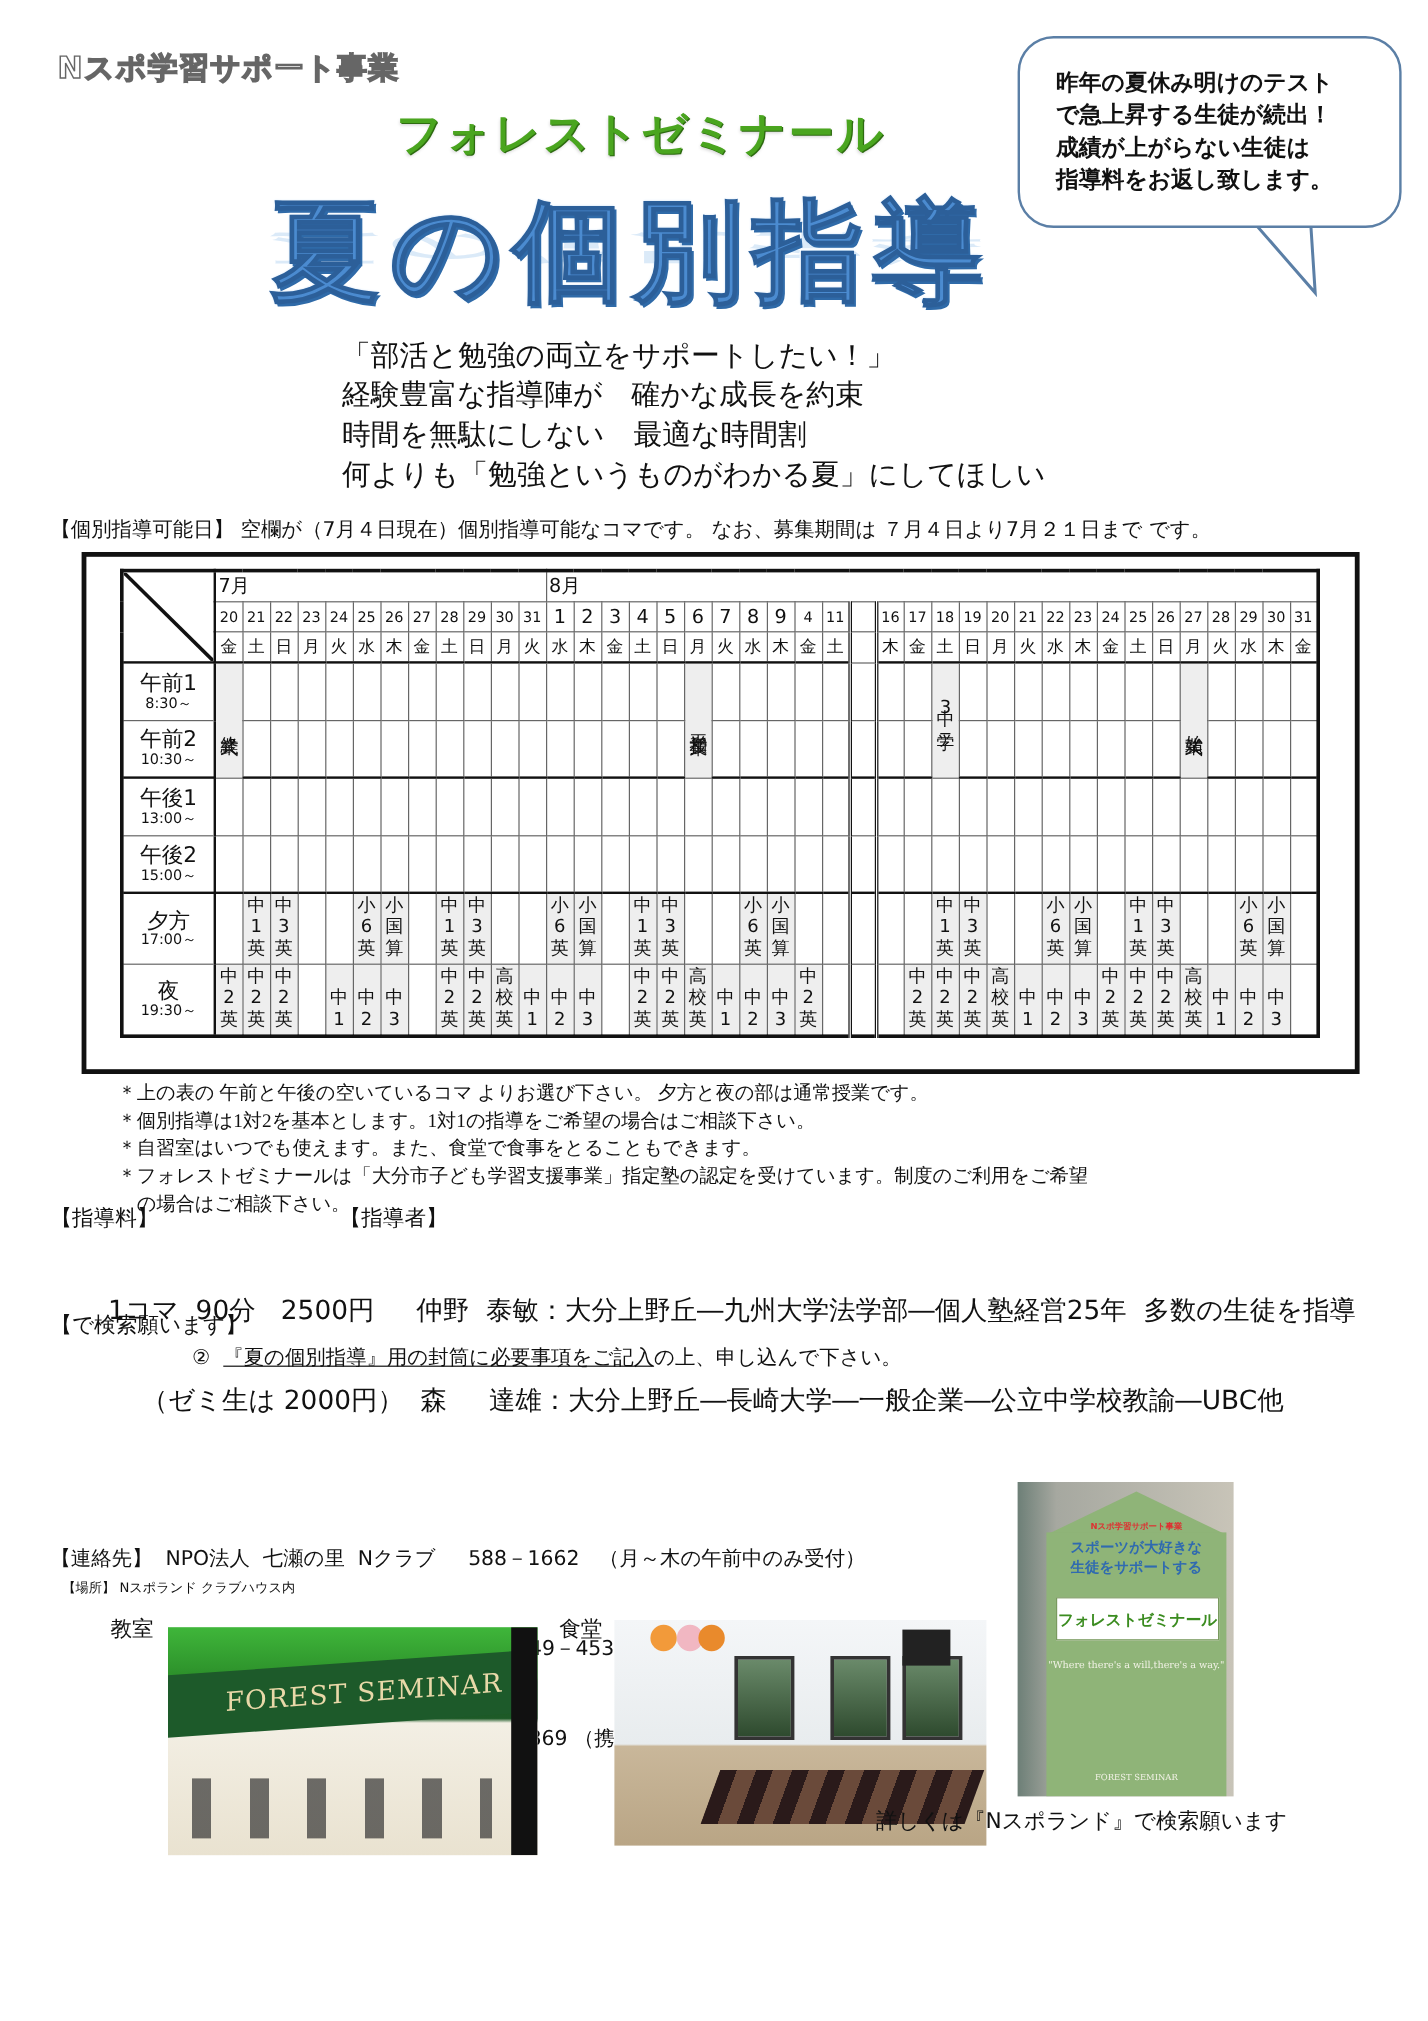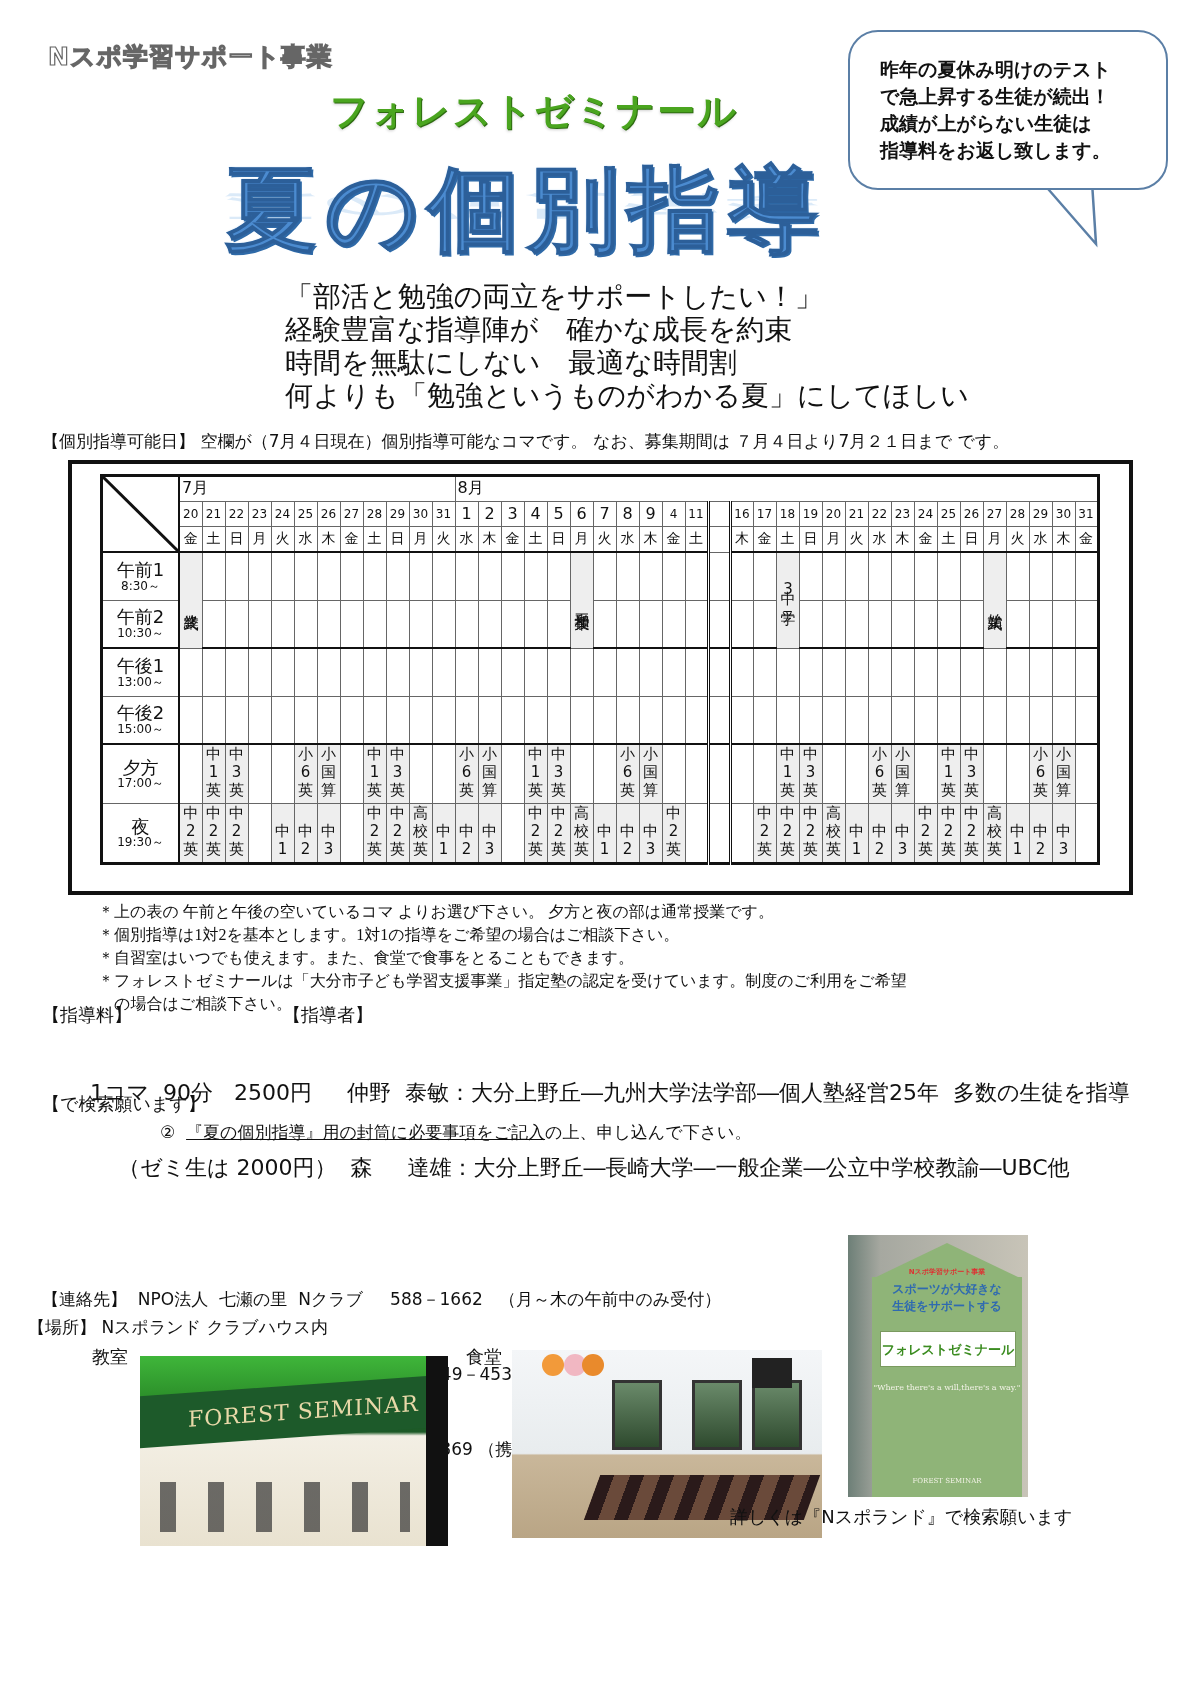--- a/index.html
+++ b/index.html
@@ -4,21 +4,21 @@
 <style>
   * { box-sizing: border-box; margin: 0; padding: 0; }
   body { width: 1190px; height: 1684px; background: #fff; font-family: "DejaVu Sans", "Liberation Sans", sans-serif; color: #111; position: relative; overflow: hidden; }
   .abs { position: absolute; }
   #supertitle { left: 48px; top: 40px; font-size: 25px; font-weight: bold; color: #fff; -webkit-text-stroke: 1.2px #666; letter-spacing: 1px; }
   #brand { left: 330px; top: 86px; font-size: 38px; font-weight: bold; color: #4aa51f; text-shadow: 1px 1px 0 #2d6b10, 0 2px 3px rgba(0,0,0,0.2); letter-spacing: 2px; }
   #maintitle { left: 225px; top: 148px; font-size: 92px; font-weight: bold; color: #4b8bd0; letter-spacing: 8px; text-shadow: 2px 2px 0 #2f6aa8, 0 0 2px #9cc6f0; -webkit-text-stroke: 1px #2c5f99; }
   #maintitle-reflect { left: 225px; top: 225px; font-size: 92px; font-weight: bold; color: #b9d6f2; letter-spacing: 8px; transform: scaleY(-0.3); transform-origin: top; opacity: 0.5; }
   #bubble { left: 848px; top: 30px; width: 320px; height: 160px; border: 2.5px solid #5b7fa6; border-radius: 30px; background: #fff; padding: 24px 0 0 30px; }
   .bubble-line { font-size: 19px; font-weight: bold; line-height: 27px; white-space: nowrap; }
-  #taglines { left: 285px; top: 280px; font-size: 28px; line-height: 33px; }
+  #taglines { left: 285px; top: 280px; font-size: 24px; line-height: 33px; }
   #taglines div { white-space: nowrap; }
   .section-label { font-size: 18px; white-space: nowrap; }
   #avail-head { left: 42px; top: 430px; font-size: 17px; }
   #sched-frame { left: 68px; top: 460px; width: 1065px; height: 435px; border: 4px solid #111; }
   #sched { position: absolute; left: 28px; top: 10px; border-collapse: collapse; table-layout: fixed; border: 3px solid #111; }
   #sched td { border: 1px solid #666; text-align: center; vertical-align: middle; font-size: 13px; padding: 0; overflow: hidden; }
   #sched .corner { width: 75px; position: relative; border-right: 2px solid #111; border-bottom: 2px solid #111; }
   #sched .mon { text-align: left; font-size: 16px; padding-left: 2px; border-left: 1px solid #666; border-bottom: 1px solid #666; height: 24px; }
   #sched .mon.noside { border-left: none; }
   #sched tr.dates td.d { height: 24px; font-size: 12px; }
@@ -39,21 +39,21 @@
   #notes { left: 98px; top: 900px; font-size: 16px; line-height: 23px; }
   #notes div { white-space: nowrap; font-family: Liberation Serif, serif; }
   #fee-head { left: 42px; top: 1003px; }
   #teacher-head { left: 283px; top: 1003px; }
   #fee-lines { left: 90px; top: 1030px; font-size: 22px; line-height: 25px; white-space: pre; }
   #apply-head { left: 42px; top: 1092px; }
   #apply-lines { left: 160px; top: 1118px; font-size: 17px; line-height: 28px; }
   #apply-lines .sub { font-size: 15px; padding-left: 48px; }
   .ul { text-decoration: underline; }
   #contact { left: 42px; top: 1237px; font-size: 17px; line-height: 25px; white-space: pre; }
-  #place { left: 28px; top: 1316px; font-size: 17px; }
+  #place { left: 52px; top: 1316px; font-size: 11px; }
   .photo-label { font-size: 18px; }
   .photo { overflow: hidden; }
   #photo-classroom { left: 140px; top: 1356px; width: 308px; height: 190px; background: linear-gradient(180deg,#3fb63a 0%,#2c8f2a 22%,#1c5a24 24%,#1d5a27 40%,#f3efe4 42%,#e9e2d0 100%); }
   #photo-classroom .sign { position: absolute; left: 0; top: 30px; width: 290px; height: 52px; background: #1d5a2a; transform: skewY(-4deg); color: #e8d8a8; font-family: "DejaVu Serif", serif; font-size: 22px; padding: 14px 0 0 48px; letter-spacing: 1px; }
   #photo-classroom .dark { position: absolute; right: 0; top: 0; width: 22px; height: 190px; background: #111; }
   #photo-classroom .chairs { position: absolute; left: 20px; bottom: 14px; width: 250px; height: 50px; background: repeating-linear-gradient(90deg,#333 0 16px,transparent 16px 48px); opacity: 0.7; }
   #photo-dining { left: 512px; top: 1350px; width: 310px; height: 188px; background: linear-gradient(180deg,#f4f6f8 0%,#e8ecee 55%,#c9b79a 56%,#b9a585 100%); }
   #photo-dining .window { position: absolute; top: 30px; width: 50px; height: 70px; background: linear-gradient(#6a8a6a,#2e4a2e); border: 3px solid #333; }
   #photo-dining .table { position: absolute; left: 80px; top: 125px; width: 220px; height: 45px; background: repeating-linear-gradient(90deg,#2a1a1a 0 14px,#6a4a3a 14px 30px); transform: skewX(-20deg); }
   #photo-dining .tv { position: absolute; right: 30px; top: 8px; width: 40px; height: 30px; background: #222; }

